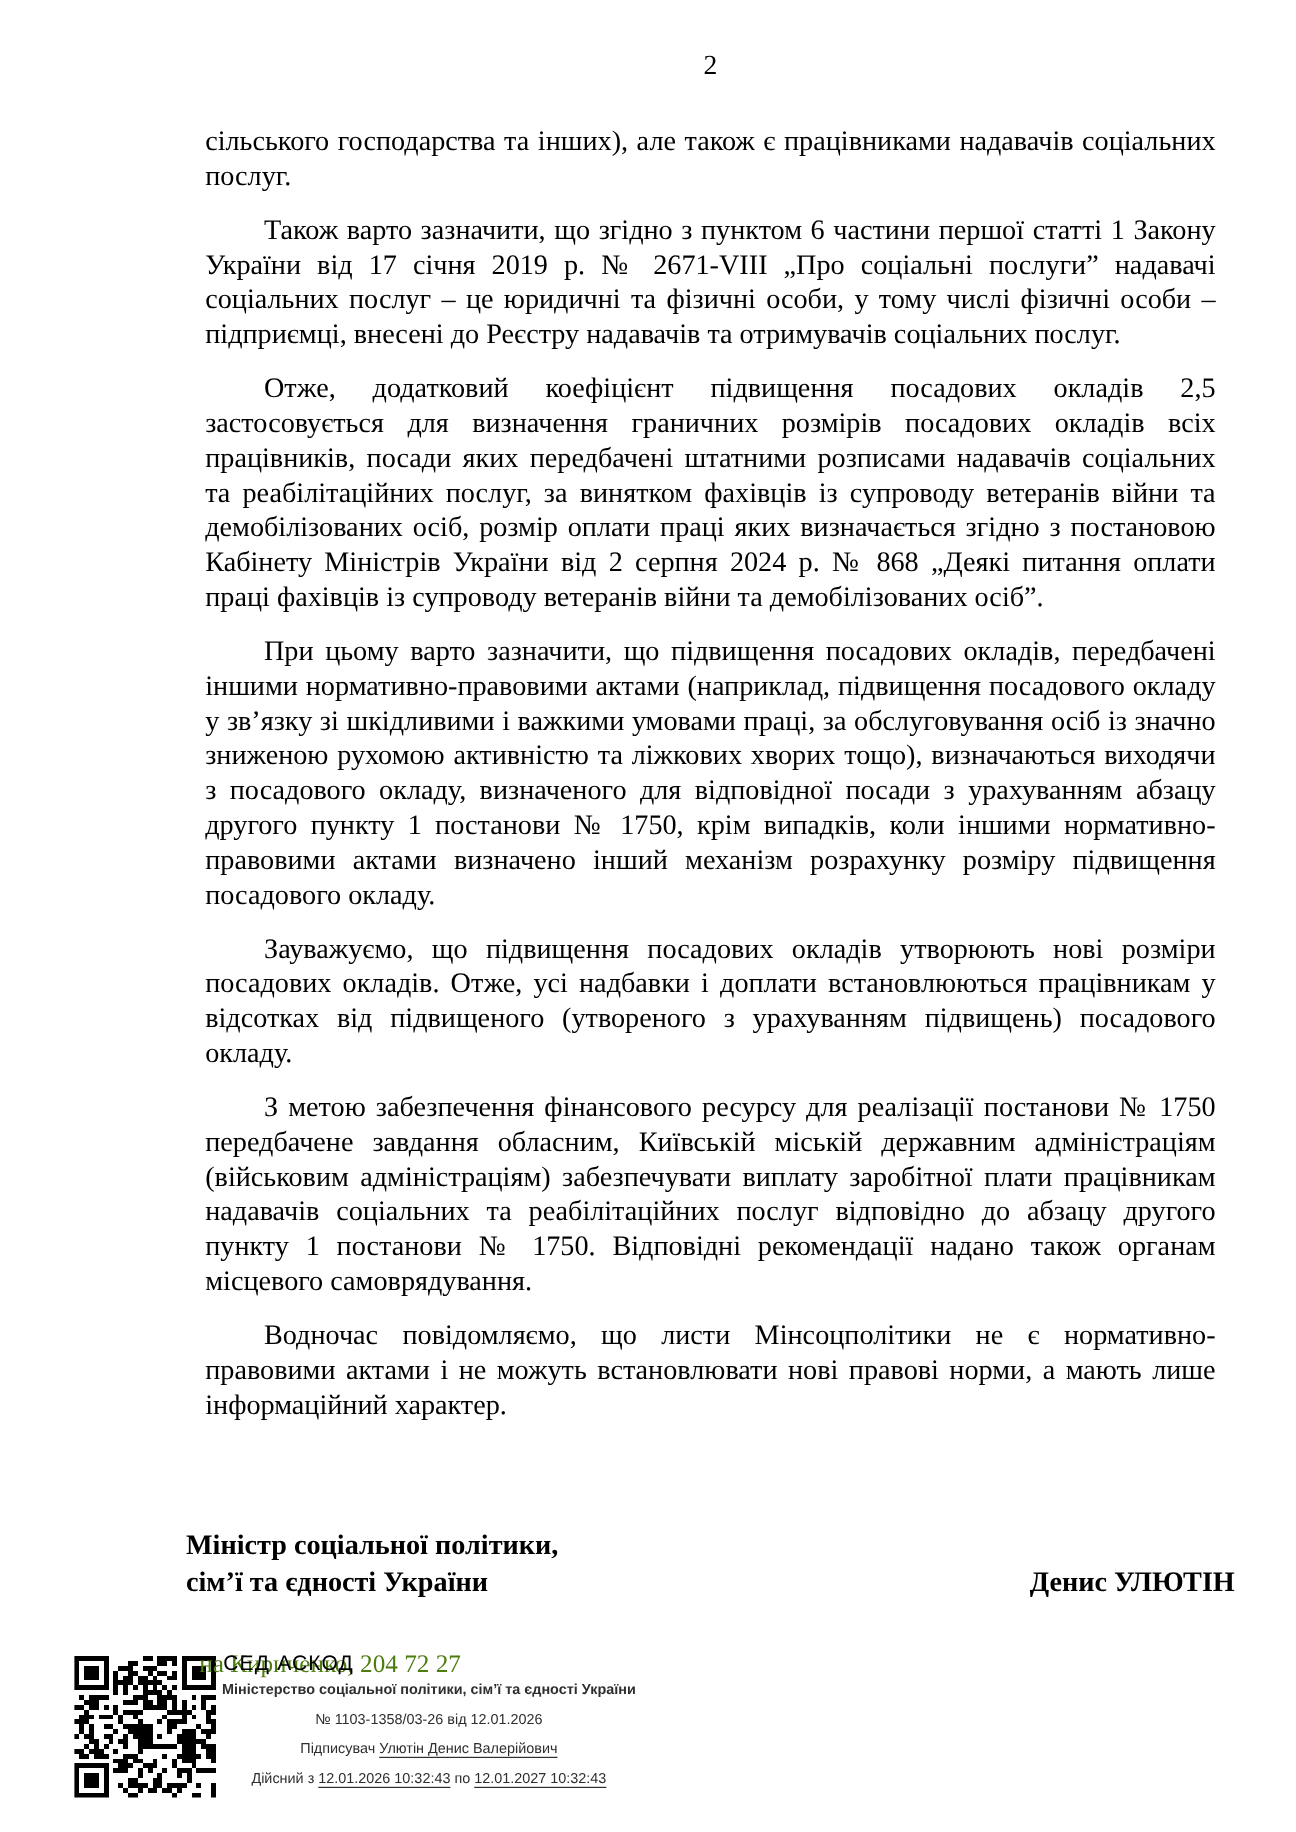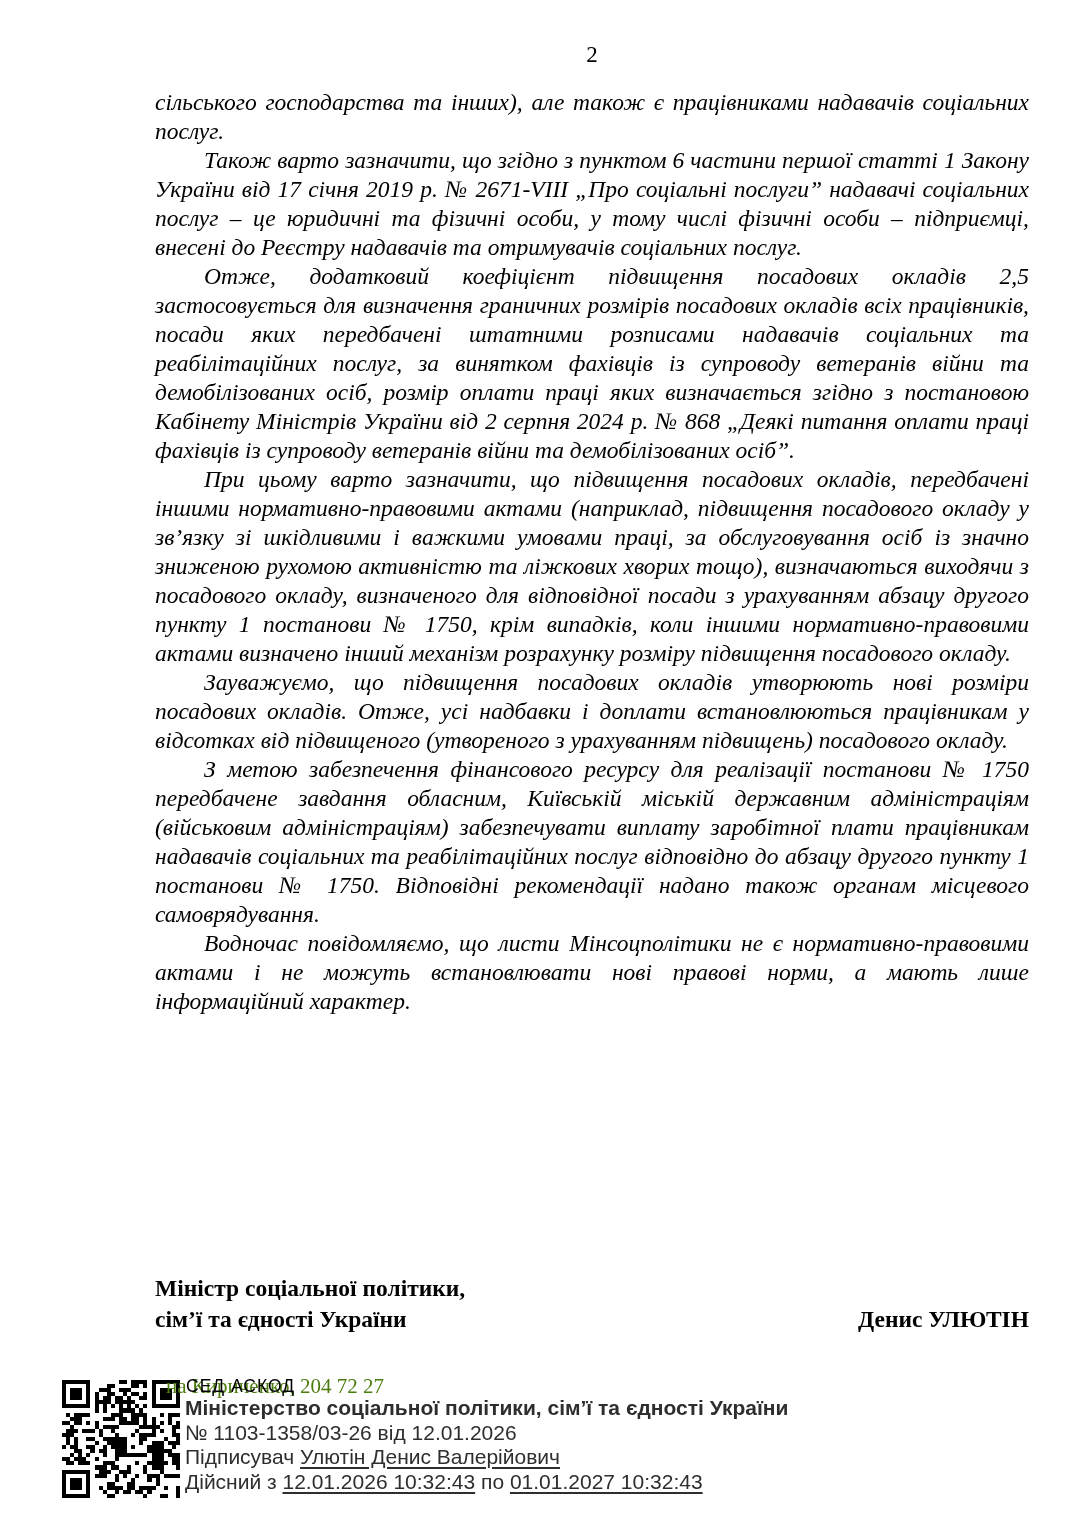--- a/index.html
+++ b/index.html
@@ -18,21 +18,21 @@
     text-align:center;
     font-size:23px;
   }
   .body-text{
     position:absolute;
     top:88px; left:155px; width:874px;
     font-size:23.5px;
     line-height:29px;
     text-align:justify;
   }
-  .para{margin:0; text-indent:49px;font-style:italic;}
+  .para{margin:16px; text-indent:49px;}
   .para.first{text-indent:0;}
   .signature{
     position:absolute;
     top:1258px; left:155px; width:874px;
     display:flex;
     justify-content:space-between;
     align-items:flex-end;
     font-weight:bold;
     font-size:23.5px;
     line-height:31px;
@@ -66,23 +66,24 @@
     left:124px; top:4px;
     font-size:17.5px;
     color:#000000;
     white-space:nowrap;
     z-index:2;
     letter-spacing:1px;
   }
   .stamp-lines{
     position:absolute;
     left:123px; top:24px;
-    font-size:21px;
+    font-size:12px;
     line-height:24.5px;
     white-space:nowrap;
+    text-align:center;
   }
   .s-line.bold{font-weight:bold;}
   .u{text-decoration:underline; text-underline-offset:3px;margin-top:40px;}
 </style>
 </head>
 <body>
 
 <div class="page">
 
   <div class="page-number">2</div>
@@ -517,17 +518,17 @@
         <rect x="24" y="28" width="1" height="1" fill="#000000"></rect>
         <rect x="25" y="28" width="1" height="1" fill="#000000"></rect>
         <rect x="28" y="28" width="1" height="1" fill="#000000"></rect>
       </svg>
     <div class="overlay-doc">на Кириченко, 204 72 27</div>
     <div class="overlay-sed">СЕД АСКОД</div>
     <div class="stamp-lines">
       <div class="s-line bold">Міністерство соціальної політики, сім’ї та єдності України</div>
       <div class="s-line">№ 1103-1358/03-26 від 12.01.2026</div>
       <div class="s-line"><span>Підписувач</span> <span class="u">Улютін Денис Валерійович</span></div>
-      <div class="s-line"><span>Дійсний з</span> <span class="u">12.01.2026 10:32:43</span> <span>по</span> <span class="u">01.01.2027 10:32:43</span></div>
+      <div class="s-line"><span>Дійсний з</span> <span class="u">12.01.2026 10:32:43</span> <span>по</span> <span class="u">12.01.2027 10:32:43</span></div>
     </div>
   </div>
 
 </div>
 
 </body></html>

